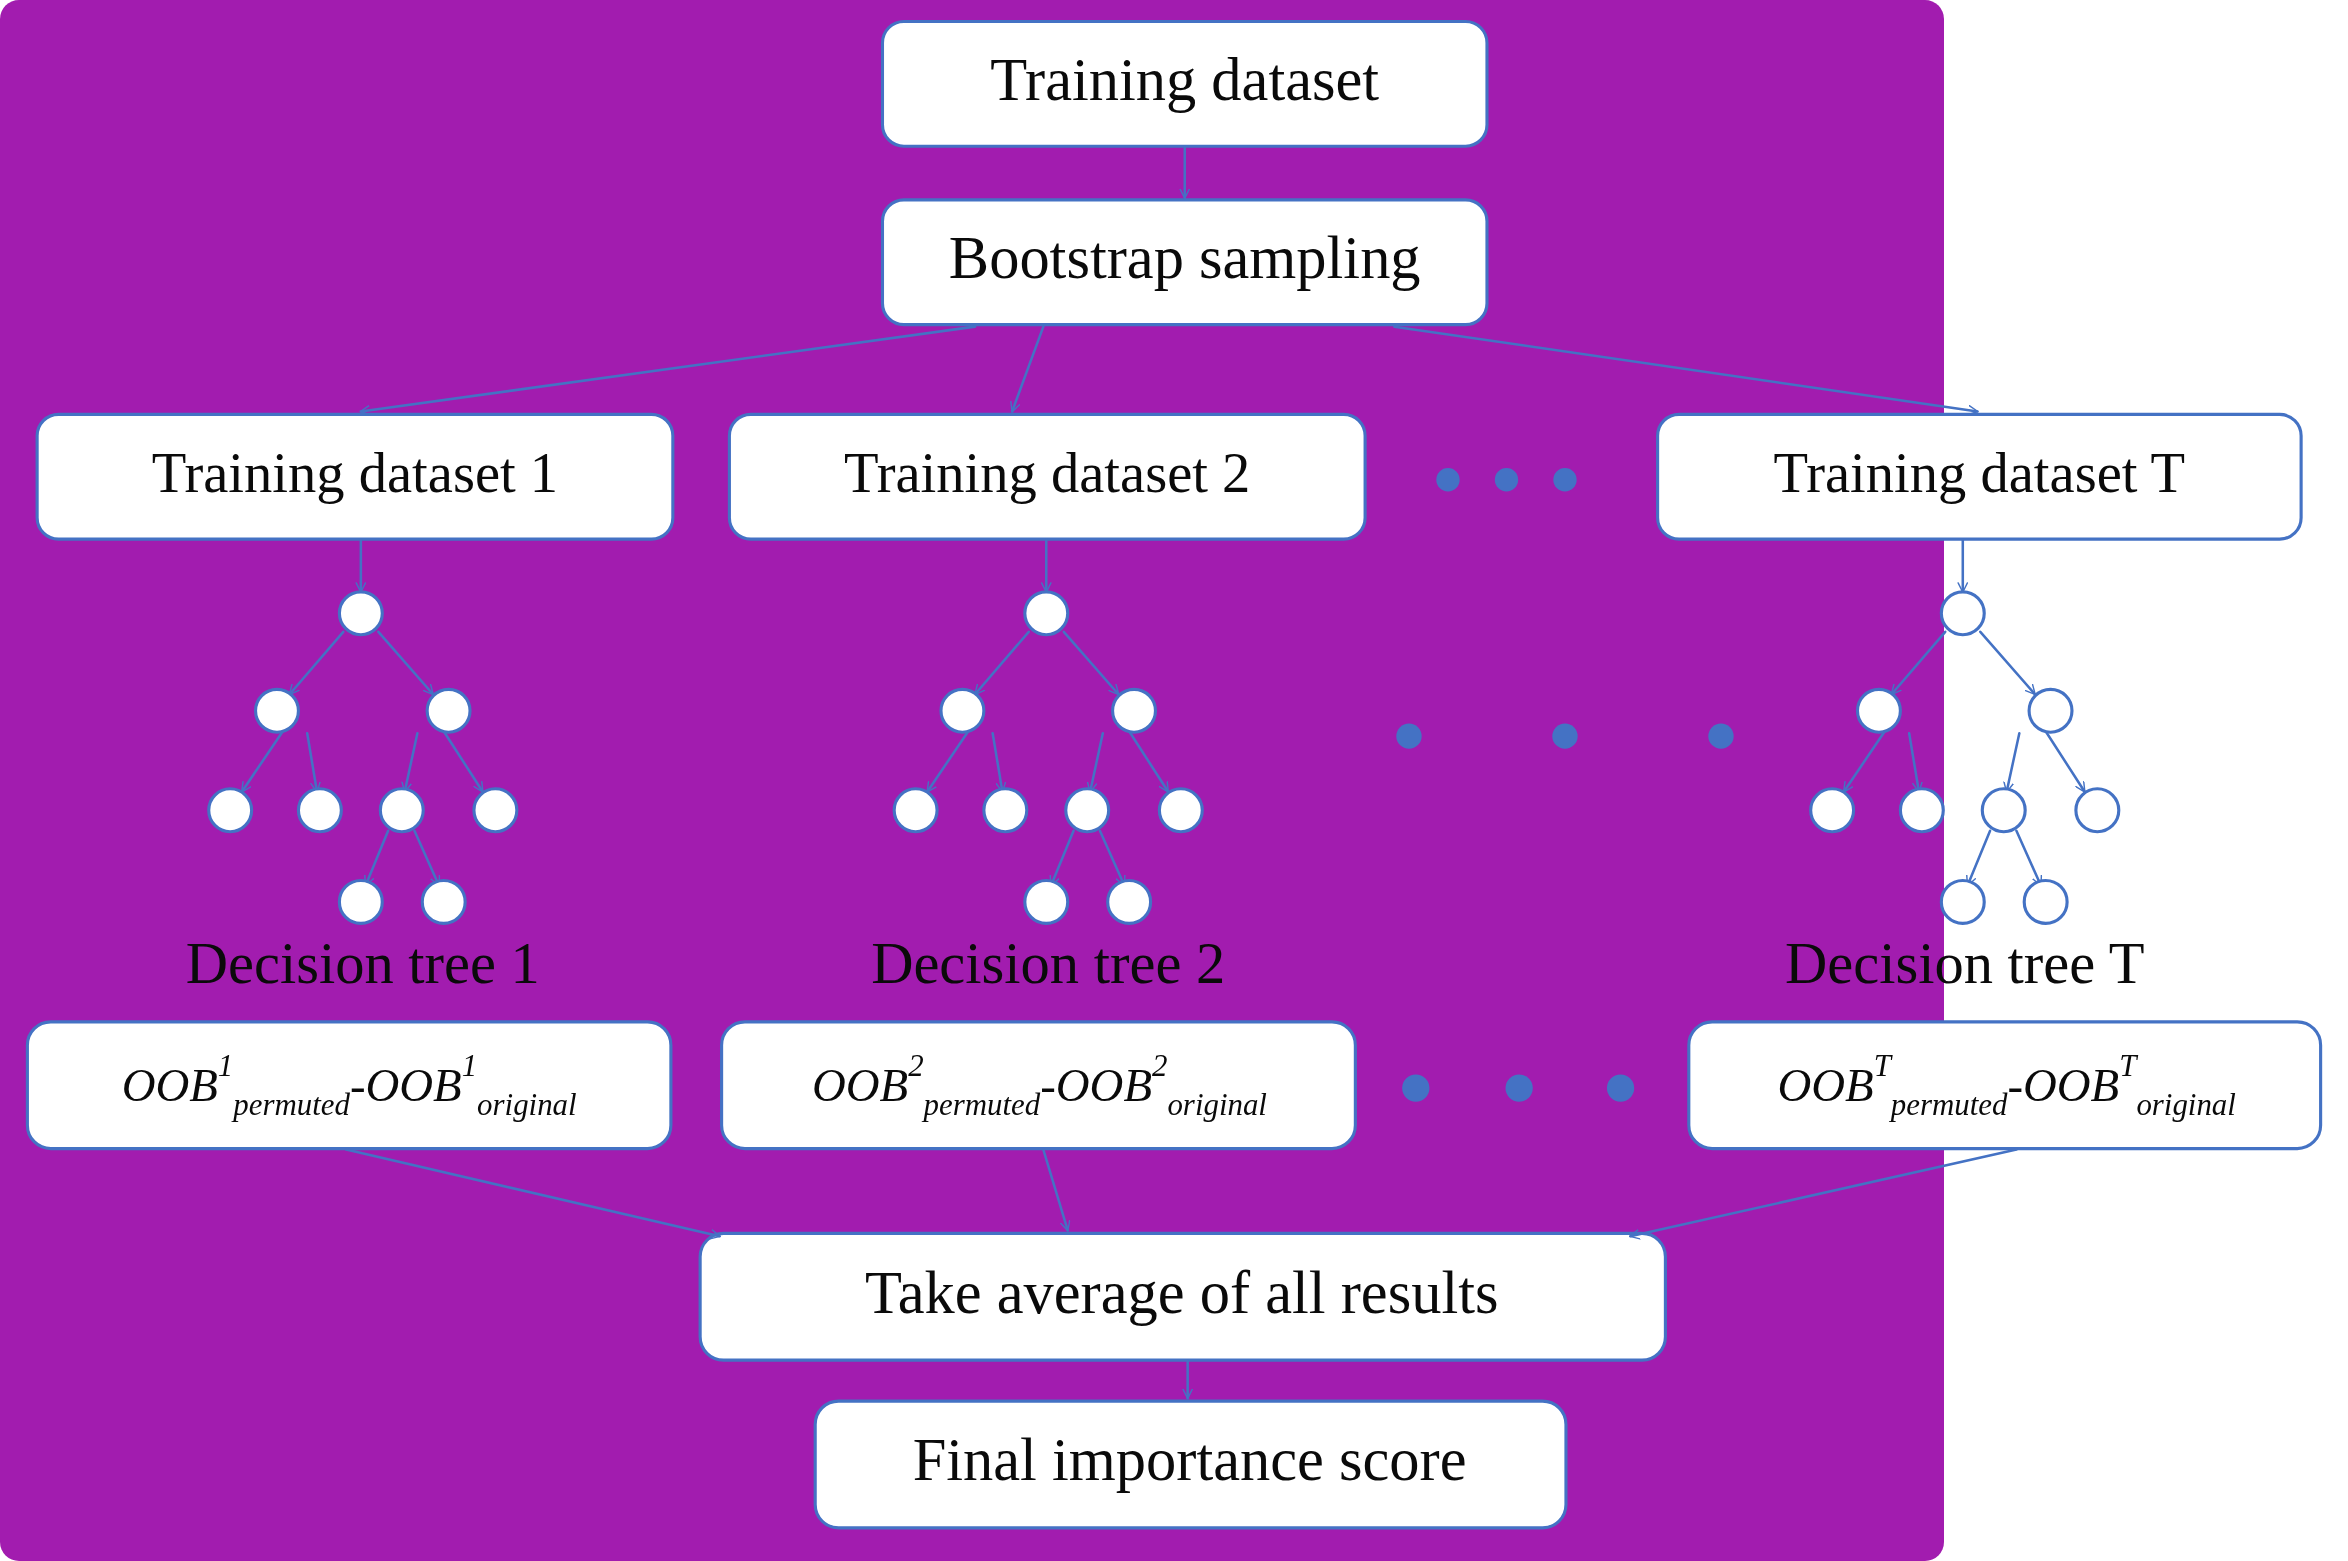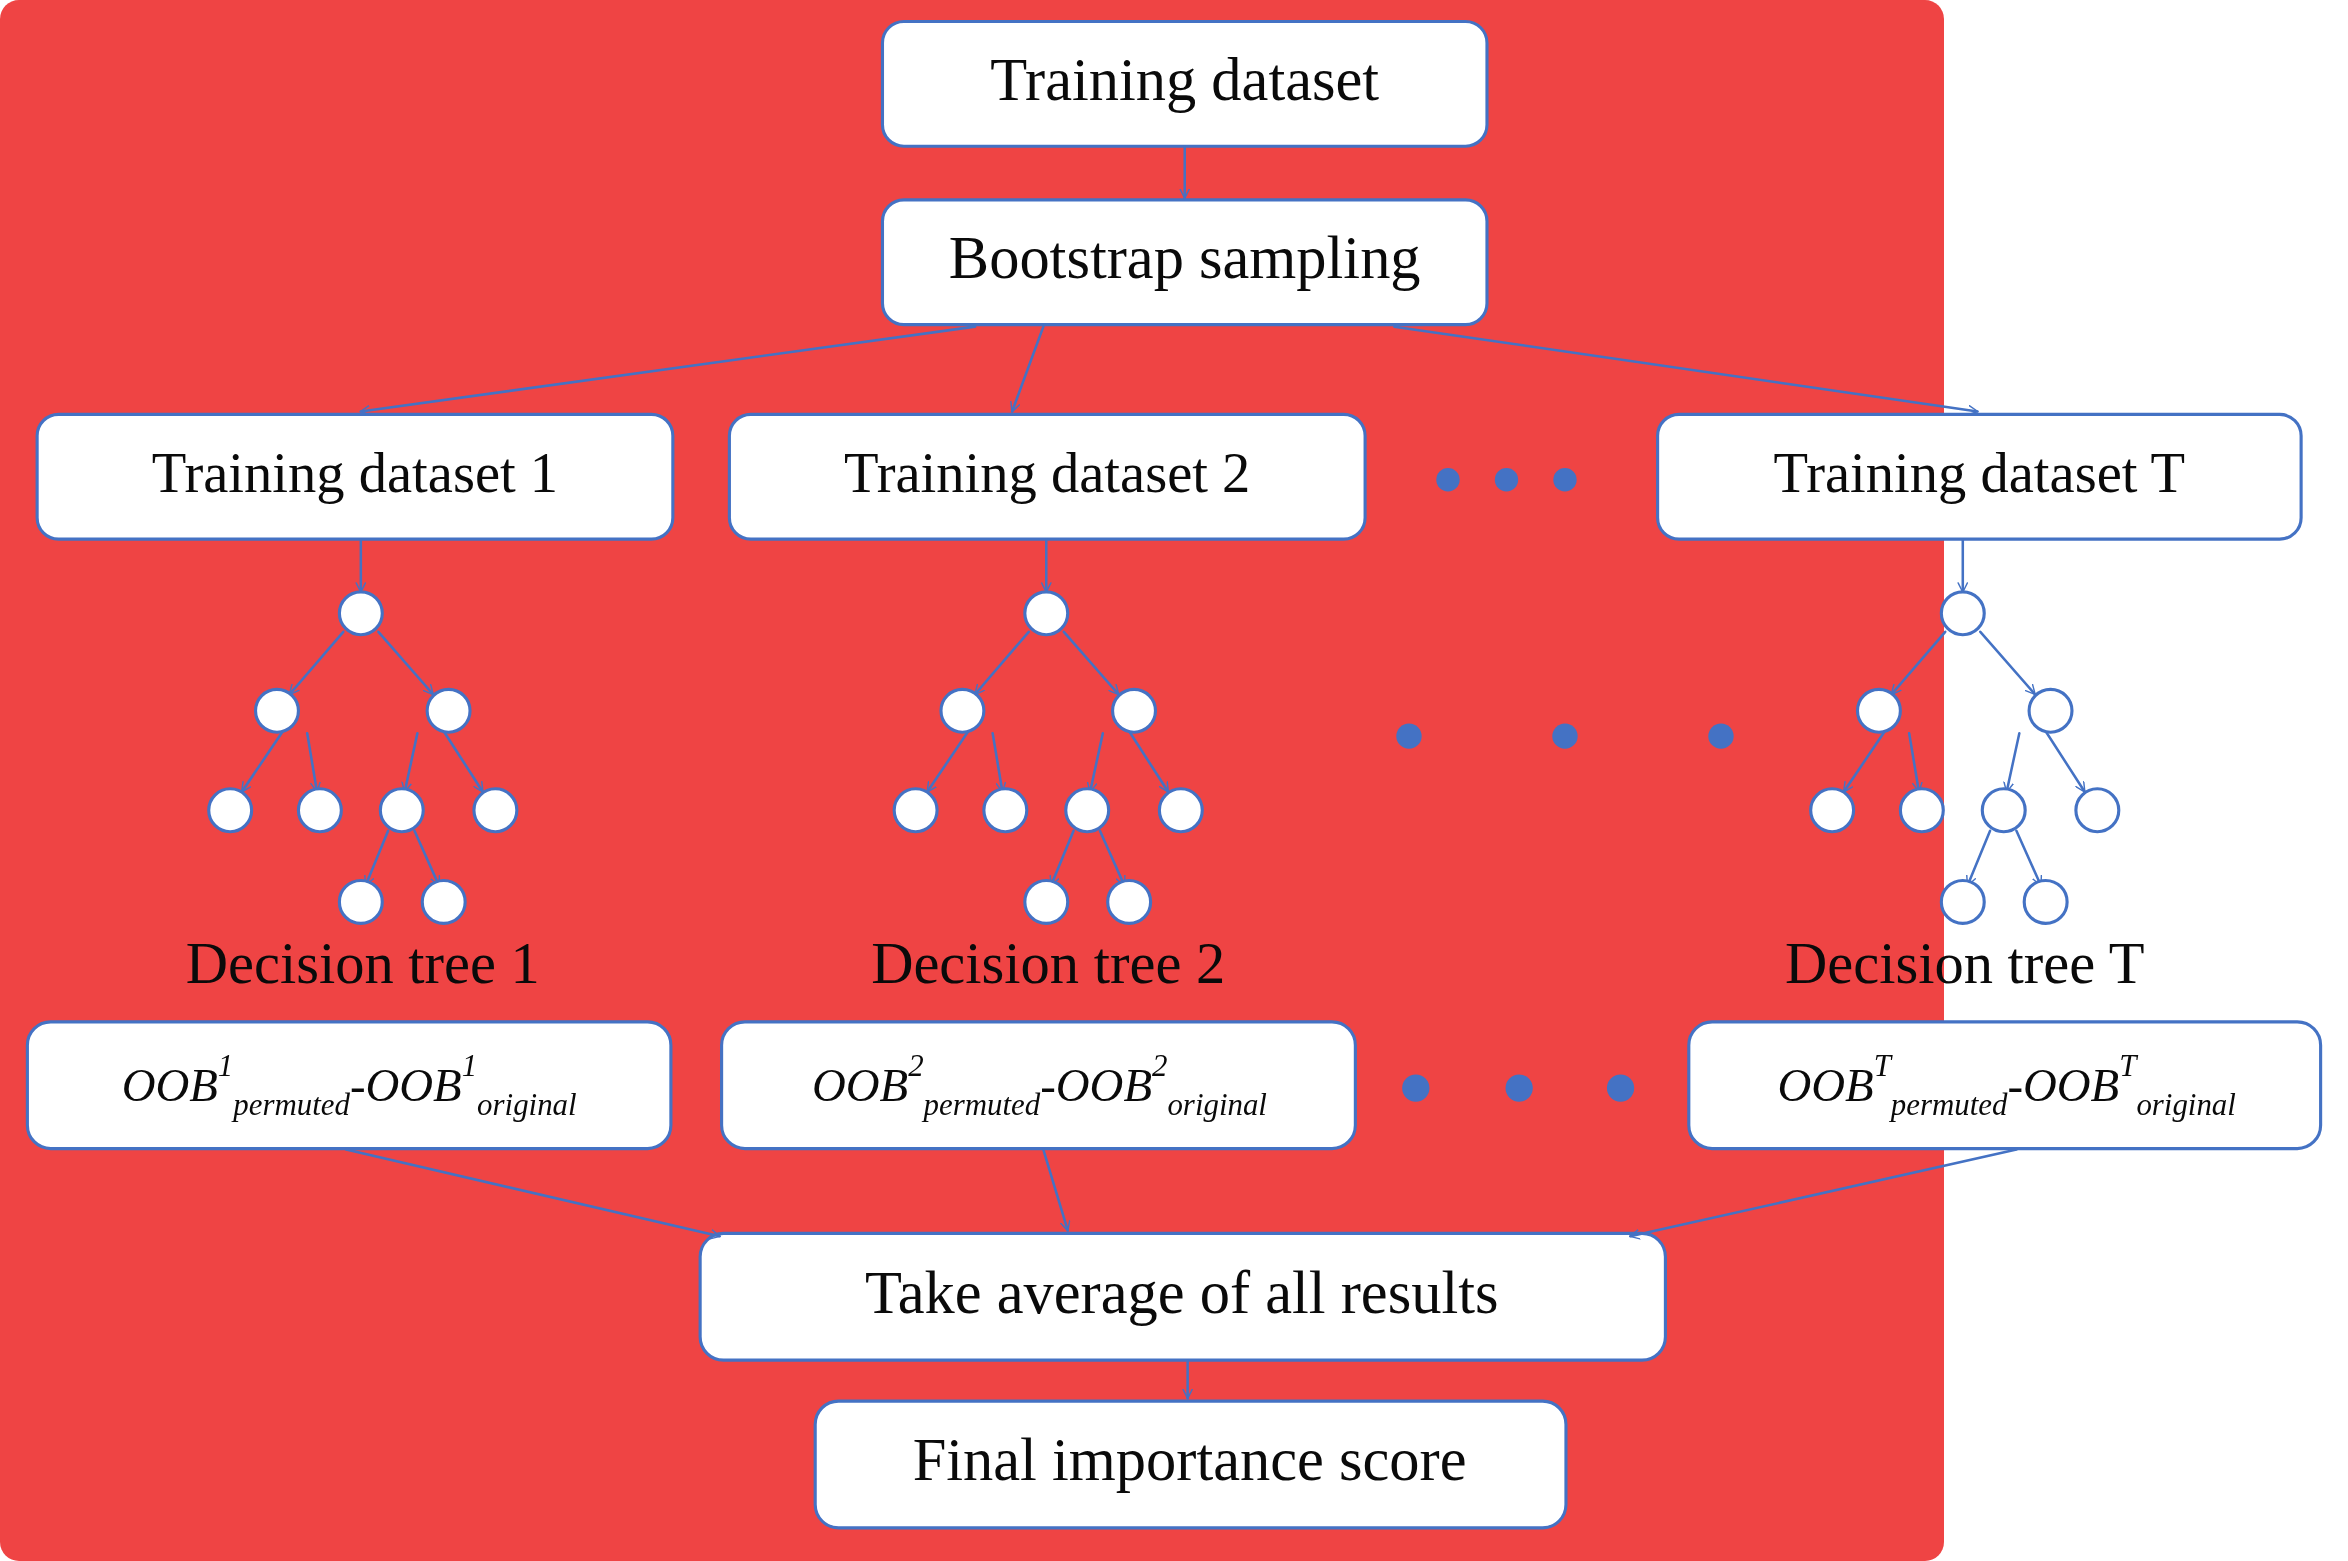--- a/index.html
+++ b/index.html
@@ -10,21 +10,21 @@
   body {
     width: 2348px;
     height: 1561px;
     font-family: "Liberation Serif", "DejaVu Serif", serif;
     overflow: hidden;
   }
   #diagram-root {
     position: relative;
     width: 1944px;
     height: 1561px;
-    background: #ef4444;
+    background: #a21caf;
     border-radius: 19px;
   }
   svg.canvas {
     position: absolute;
     top: 0;
     left: 0;
     width: 2348px;
     height: 1561px;
     display: block;
   }

